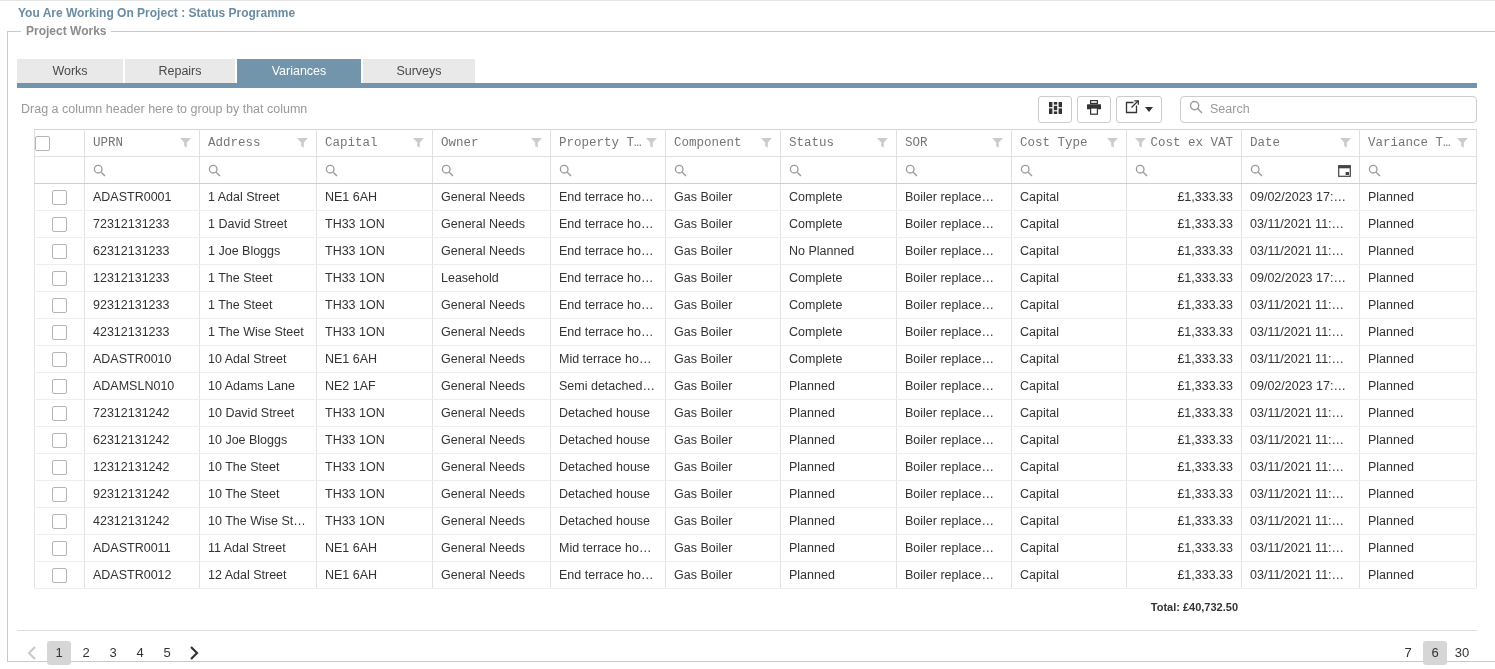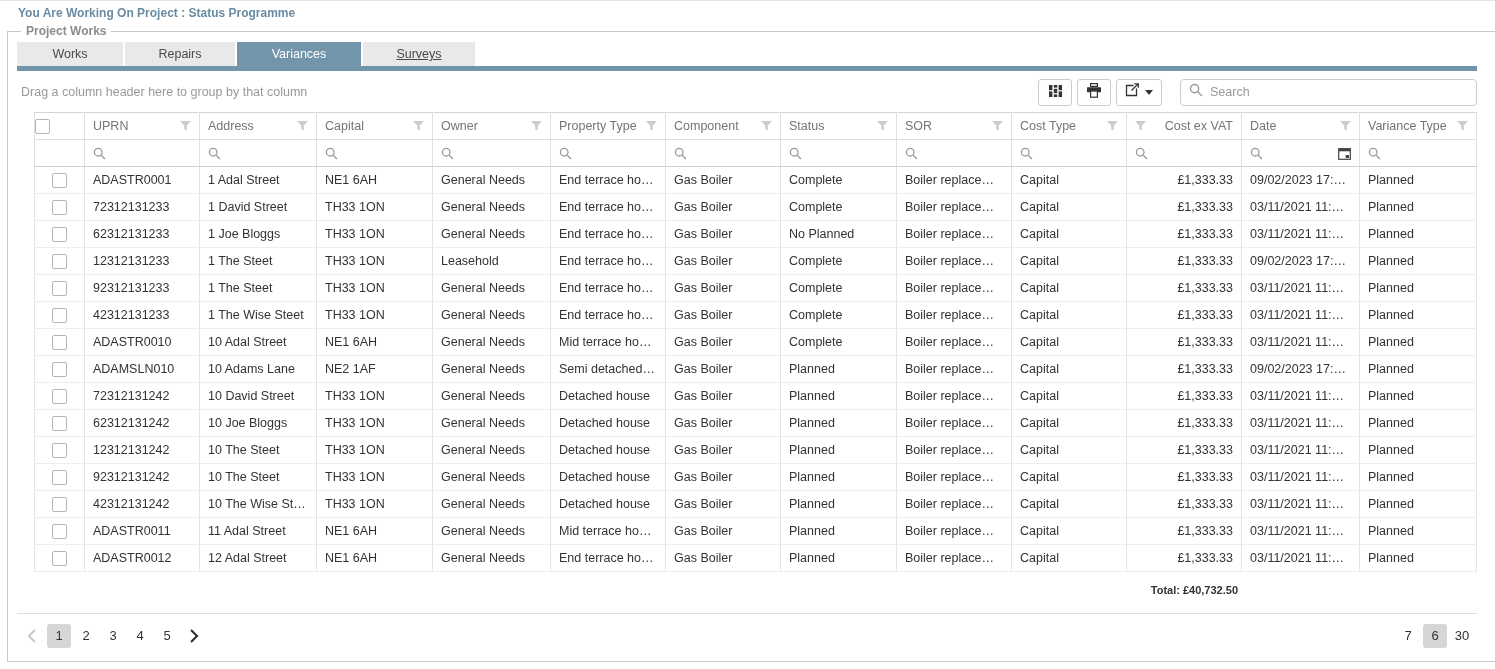--- a/index.html
+++ b/index.html
@@ -6,25 +6,25 @@
   html,body { width:1495px; height:669px; background:#fff;
     font-family:"Liberation Sans", sans-serif; color:#333; overflow:hidden; }
   .page { width:1495px; height:669px; border-top:1px solid #e4e4e4; }
 
   .banner { padding:5px 0 0 18px; font-size:12px; font-weight:bold; color:#6a8ca3; height:23px; }
 
   fieldset.panel { margin:0 7px; border:1px solid #c9c9c9; height:638px; padding:2px 25px 0 9px; }
   fieldset.panel legend { font-size:12px; font-weight:bold; color:#8c8c8c; padding:0 5px; margin-left:4px; }
 
   
-  .tabs { display:flex; gap:2px; margin-top:2px; }
+  .tabs { display:flex; gap:2px; margin-top:19px; }
   .tab { height:24px; line-height:24px; text-align:center; background:#e9e9e9; color:#4a4a4a;
          font-size:12.5px; cursor:pointer; }
   .tab:nth-child(1){ width:106px; } .tab:nth-child(2){ width:110px; }
-  .tab:nth-child(3){ width:124px; } .tab:nth-child(4){ width:112px;text-decoration:underline; }
+  .tab:nth-child(3){ width:124px; } .tab:nth-child(4){ width:112px; }
   .tab.active { background:#7295ab; color:#fff; }
   .tabbar { height:5px; background:#7295ab; width:100%; }
 
   
   .toolbar { display:flex; align-items:center; justify-content:space-between; margin:7px 0 6px 0; height:28px; }
   .drag-hint { font-size:12.5px; color:#999; padding-left:4px; }
   .tool-right { display:flex; align-items:center; }
   .icon-btn { height:27px; min-width:34px; border:1px solid #ccc; border-radius:3px; background:#fff;
               display:flex; align-items:center; justify-content:center; margin-left:5px; cursor:pointer; }
   .icon-btn.export { min-width:46px; gap:5px; }
@@ -39,21 +39,21 @@
   
   .gridwrap { margin-left:17px; }
   table.grid { width:1442px; table-layout:fixed; border-collapse:collapse; font-size:12.5px; }
   table.grid th, table.grid td { overflow:hidden; white-space:nowrap; text-overflow:ellipsis; }
   tr.hdr th { height:27px; font-weight:normal; color:#757575; text-align:left;
               border:1px solid #e0e0e0; border-top:1px solid #d5d5d5; background:#fff; }
   tr.flt td { height:27px; border:1px solid #e0e0e0; border-bottom:1px solid #cfcfcf; }
   tr.data td { height:27px; border-left:1px solid #e3e3e3; border-right:1px solid #e3e3e3;
                border-bottom:1px solid #eeeeee; padding:0 8px; color:#333; }
   tr.data td.right { text-align:right; }
-  .hwrap, .fwrap { display:flex; align-items:center; padding:0 8px; }
+  .hwrap, .fwrap { display:flex; align-items:center; padding:0 8px;font-family:Liberation Mono, monospace; }
   .hwrap { justify-content:space-between; }
   .hwrap .lbl { overflow:hidden; text-overflow:ellipsis; }
   .cal { margin-left:auto; display:flex; }
   .cb { display:inline-block; width:15px; height:15px; border:1px solid #b5b5b5; border-radius:2px;
         background:#fff; cursor:pointer; }
   td.sel, th.sel { text-align:center; vertical-align:middle; }
   td.sel .cb, th.sel .cb { vertical-align:middle; }
 
   
   .summary { height:36px; display:flex; align-items:center; }

